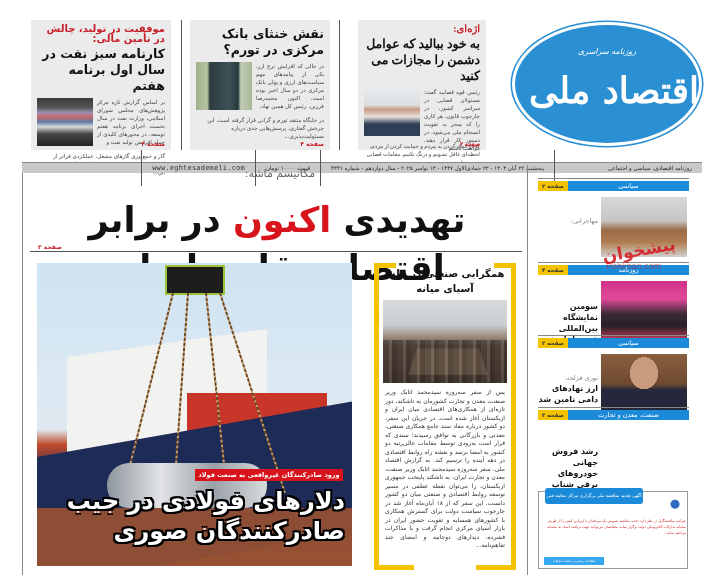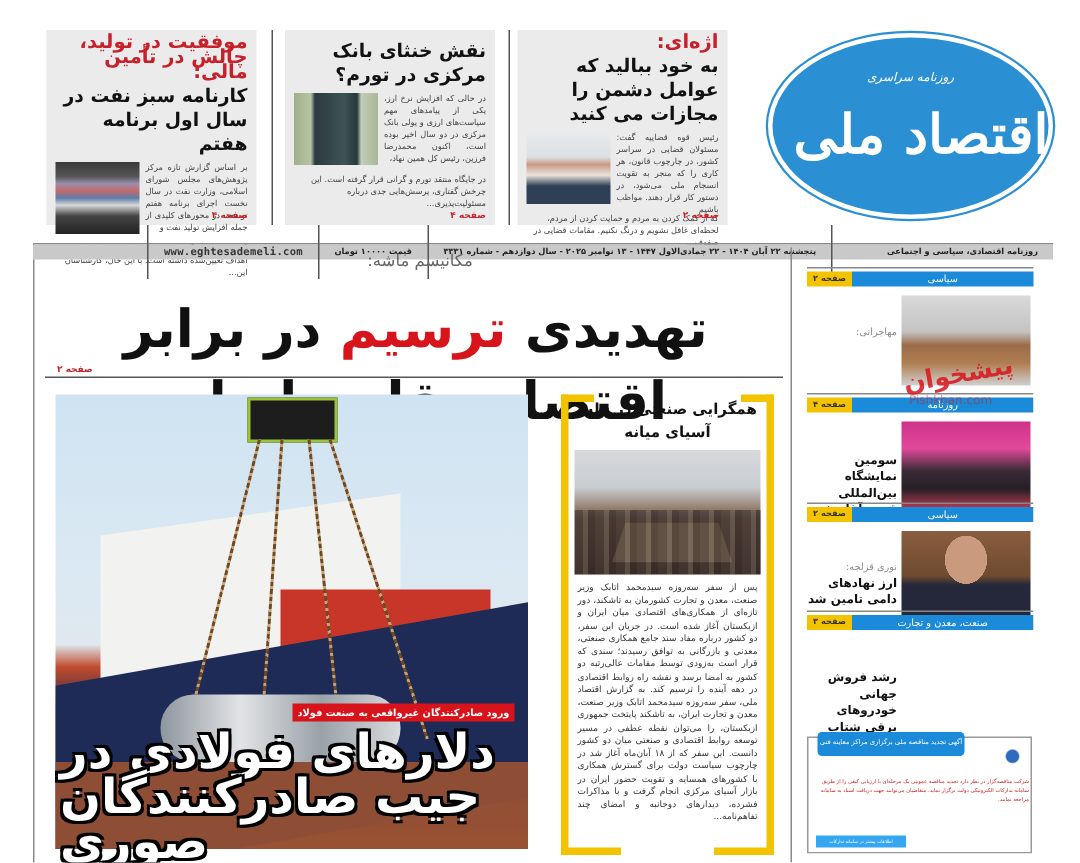--- a/index.html
+++ b/index.html
@@ -4,21 +4,21 @@
 <style>
   * { box-sizing: border-box; margin: 0; padding: 0; }
   html, body { width: 720px; height: 575px; overflow: hidden; background: #ffffff; }
   body { font-family: "DejaVu Sans", sans-serif; position: relative; color: #111; direction: rtl; }
 
   
   .teaser {
     position: absolute; top: 20px; height: 130px;
     background: #ebebeb; padding: 4px 6px;
   }
-  .teaser .kicker { color: #c8202a; font-size: 13px; font-weight: bold; line-height: 10px; }
+  .teaser .kicker { color: #c8202a; font-size: 10px; font-weight: bold; line-height: 10px; }
   .teaser .title { font-size: 12.5px; font-weight: bold; line-height: 16px; color: #111; margin-top: 2px; }
   .teaser .body { position: relative; margin-top: 4px; height: 68px; }
   .teaser .thumb { position: absolute; left: 0; top: 0; width: 56px; height: 48px; }
   .teaser .txt { margin-left: 60px; font-size: 5.5px; line-height: 8px; color: #444; text-align: justify; }
   .teaser .txt2 { font-size: 5.5px; line-height: 8px; color: #444; margin-top: 1px; }
   .teaser .page-ref { position: absolute; bottom: 3px; right: 6px; color: #c8202a; font-size: 6px; font-weight: bold; }
   .vsep { position: absolute; top: 20px; width: 1px; height: 130px; background: #555; }
 
   
   .logo {
@@ -29,21 +29,21 @@
   .logo .sub { position: absolute; top: 22px; left: 0; right: 0; text-align: center; color: #fff; font-size: 8px; font-style: italic; }
   .logo .name { position: absolute; top: 30px; left: 2px; right: 0; text-align: right; color: #fff; font-size: 36px; font-weight: bold; line-height: 70px; font-family: "DejaVu Serif", serif; }
 
   
   .frame { position: absolute; left: 22px; top: 162px; width: 680px; height: 413px; border-left: 1px solid #888; border-top: 1px solid #888; }
   .infobar {
     position: absolute; left: 22px; top: 163px; width: 680px; height: 10px;
     background: #c9c9c9; font-size: 5.5px; line-height: 10px; color: #222;
     display: flex; direction: rtl; align-items: center;
   }
-  .infobar span { padding: 13px 10px; border-left: 1px solid #555; white-space: nowrap; font-weight: bold; }
+  .infobar span { padding: 13px 10px; border-left: 1px solid #555; white-space: nowrap; }
   .infobar span.site { font-family: "DejaVu Sans Mono", monospace; font-size: 7px; letter-spacing: 0.2px; color: #333; border-left: 1px solid #555; }
   .infobar span.last { border-left: none; }
 
   
   .kicker-main { position: absolute; top: 167px; left: 40px; width: 480px; text-align: center; font-size: 11px; color: #666; }
   .headline { position: absolute; top: 196px; left: 32px; width: 490px; text-align: center; font-size: 35px; font-weight: bold; line-height: 48px; color: #111; font-family: "DejaVu Sans", sans-serif; letter-spacing: -1px; }
   .headline .red { color: #d7141c; }
   .headline-ref { position: absolute; top: 243px; left: 38px; color: #c8202a; font-size: 6px; font-weight: bold; }
   .hrule { position: absolute; top: 251px; left: 30px; width: 492px; height: 1px; background: #555; }
   .vrule-mid { position: absolute; left: 527px; top: 165px; width: 1px; height: 410px; background: #888; }
@@ -58,22 +58,22 @@
   .main-photo .ship-hull { position: absolute; left: 0; top: 165px; width: 330px; height: 130px; background: #1f2b57; transform: skewY(-10deg); }
   .main-photo .rust { position: absolute; left: 0; top: 245px; width: 330px; height: 70px; background: #9a5233; opacity: 0.9; }
   .main-photo .hook { position: absolute; left: 128px; top: 2px; width: 60px; height: 30px; background: #1d1d1d; border: 2px solid #9cc23a; }
   .main-photo .chain { position: absolute; width: 2px; background: repeating-linear-gradient(180deg,#6b4b2a 0 3px,#caa070 3px 5px); transform-origin: top center; }
   .main-photo .coil { position: absolute; left: 70px; top: 200px; width: 160px; height: 45px; border-radius: 22px; background: linear-gradient(90deg,#8f969e,#e2e4e6,#9aa1a8,#d8dadc); }
   .photo-kicker {
     position: absolute; left: 195px; top: 469px; width: 148px; height: 12px;
     background: #d7141c; color: #fff; font-size: 6.5px; line-height: 12px; text-align: center; font-weight: bold;
   }
   .photo-title {
-    position: absolute; left: 40px; top: 486px; width: 305px; text-align: left;
-    color: #fff; font-size: 32px; font-weight: bold; line-height: 30px;
+    position: absolute; left: 40px; top: 486px; width: 305px; text-align: right;
+    color: #fff; font-size: 24px; font-weight: bold; line-height: 30px;
     text-shadow: -2px -2px 0 #000, 2px -2px 0 #000, -2px 2px 0 #000, 2px 2px 0 #000, 0 2px 0 #000, 0 -2px 0 #000;
   }
 
   
   .ybox { position: absolute; left: 374px; top: 263px; width: 142px; height: 307px; border: 5px solid #f3c300; border-top: none; border-bottom: none; }
   .ybox-topl { position: absolute; left: 374px; top: 263px; width: 22px; height: 5px; background: #f3c300; }
   .ybox-topr { position: absolute; left: 494px; top: 263px; width: 22px; height: 5px; background: #f3c300; }
   .ybox-botl { position: absolute; left: 374px; top: 565px; width: 40px; height: 5px; background: #f3c300; }
   .ybox-botr { position: absolute; left: 476px; top: 565px; width: 40px; height: 5px; background: #f3c300; }
   .ybox .kicker { margin-top: 6px; text-align: center; color: #c8202a; font-size: 7px; line-height: 10px; font-weight: bold; padding: 0 4px; }
@@ -100,21 +100,21 @@
   .ad .ad-logo { position: absolute; right: 5px; top: 5px; width: 14px; height: 18px; background: radial-gradient(circle at 50% 40%, #2e6bbf 0 4px, transparent 5px); }
   .ad .ad-text { position: absolute; left: 3px; top: 26px; width: 144px; font-size: 3.5px; line-height: 6px; color: #c22; }
   .ad .ad-btn { position: absolute; left: 5px; bottom: 3px; width: 60px; height: 8px; background: #35a7f0; color: #fff; font-size: 3px; line-height: 8px; text-align: center; }
 
   .watermark { position: absolute; left: 602px; top: 240px; font-size: 17px; color: #d7141c; font-weight: bold; opacity: 0.85; transform: rotate(-10deg); }
   .watermark2 { position: absolute; left: 606px; top: 262px; font-size: 8px; color: #d7141c; opacity: 0.5; direction: ltr; }
 </style>
 </head>
 <body>
 
-<div class="teaser" style="left:345px;width:140px;">
+<div class="teaser" style="left:358px;width:128px;font-family:Liberation Serif, serif;">
   <div class="kicker">اژه‌ای:</div>
   <div class="title">به خود ببالید که عوامل دشمن را مجازات می کنید</div>
   <div class="body">
     <div class="thumb" style="background:linear-gradient(180deg,#e9ecef 0%,#dcdfe2 35%,#c79a86 45%,#e8e2dc 60%,#2f3f55 75%,#2f3f55 100%);"></div>
     <div class="txt">رئیس قوه قضاییه گفت: مسئولان قضایی در سراسر کشور، در چارچوب قانون، هر کاری را که منجر به تقویت انسجام ملی می‌شود، در دستور کار قرار دهند. مواظب باشیم</div>
   </div>
   <div class="txt2" style="margin-top:-14px;">که از کمک کردن به مردم و حمایت کردن از مردم، لحظه‌ای غافل نشویم و درنگ نکنیم. مقامات قضایی در صفوف...</div>
   <div class="page-ref">صفحه ۲</div>
 </div>
 <div class="vsep" style="left:339px;"></div>
@@ -149,21 +149,21 @@
 <div class="frame"></div>
 <div class="infobar">
   <span style="width:148px;">روزنامه اقتصادی، سیاسی و اجتماعی</span>
   <span>پنجشنبه ۲۲ آبان ۱۴۰۴ - ۲۲ جمادی‌الاول ۱۴۴۷ - ۱۳ نوامبر ۲۰۲۵ - سال دوازدهم - شماره ۳۳۳۱</span>
   <span>قیمت ۱۰۰۰۰ تومان</span>
   <span class="site">www.eghtesademeli.com</span>
   <span class="last"></span>
 </div>
 
 <div class="kicker-main">مکانیسم ماشه:</div>
-<div class="headline"><span>تهدیدی </span><span class="red">ترسیم</span><span> در برابر اقتصاد مقاوم ایران</span></div>
+<div class="headline"><span>تهدیدی </span><span class="red">اکنون</span><span> در برابر اقتصاد مقاوم ایران</span></div>
 <div class="headline-ref">صفحه ۲</div>
 <div class="hrule"></div>
 <div class="vrule-mid"></div>
 
 <div class="main-photo">
   <div class="ship-white"></div>
   <div class="ship-red"></div>
   <div class="ship-hull"></div>
   <div class="rust"></div>
   <div class="hook"></div>

